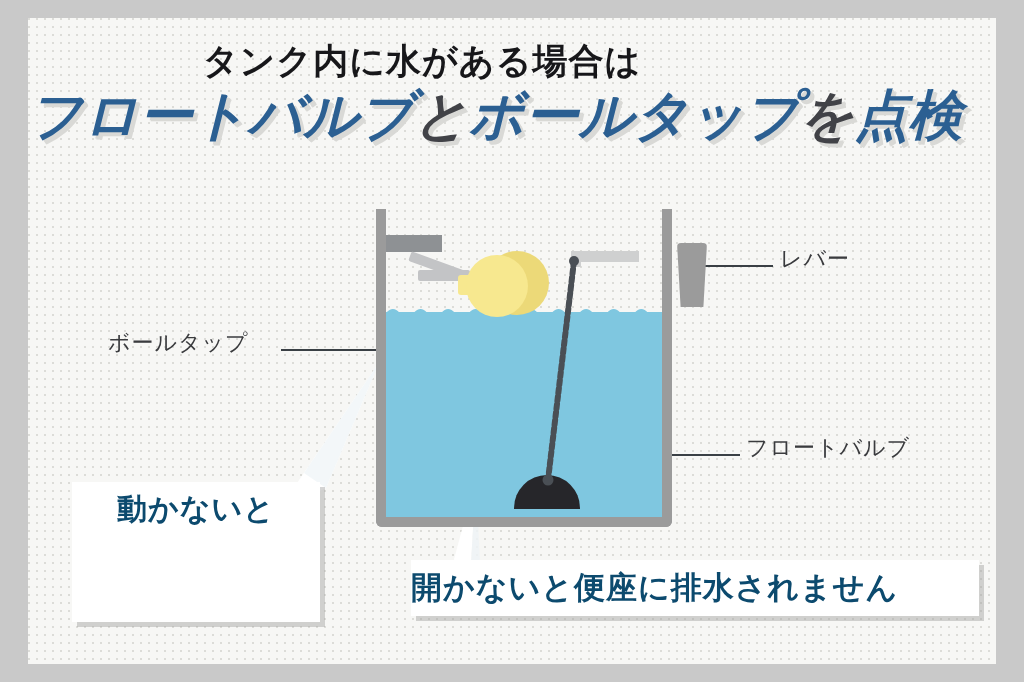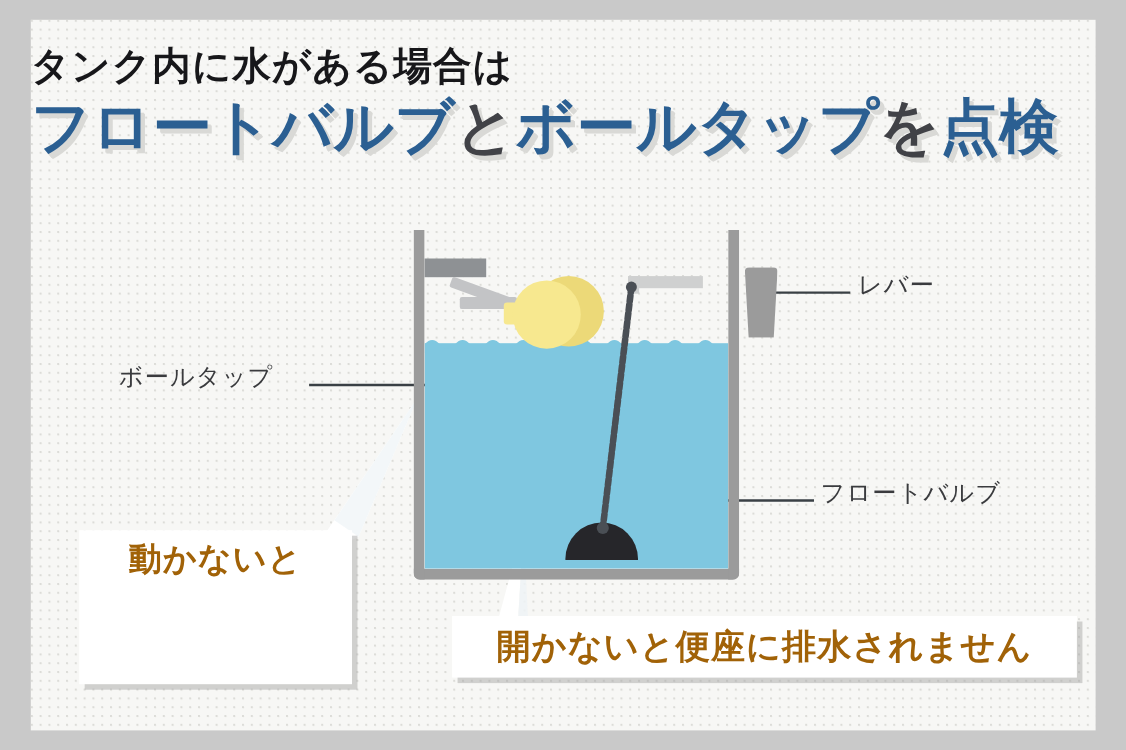--- a/index.html
+++ b/index.html
@@ -30,39 +30,41 @@
     background-size: 8px 8px;
     overflow: hidden;
   }
 
   
   #title-block {
     position: absolute;
     left: 0;
     top: 24px;
     width: 788px;
+    text-align: center;
     user-select: none;
   }
   .title-line1 {
     font-size: 35px;
     font-weight: bold;
     color: #17171a;
     letter-spacing: 1px;
     line-height: 1.1;
   }
   .title-line2 {
     font-size: 54px;
     font-weight: bold;
     line-height: 1.15;
     margin-top: 4px;
     letter-spacing: 0px;
     white-space: nowrap;
     text-shadow:
       3px 3px 0 #d9d9d6,
       4px 4px 0 #d9d9d6;
+    font-style: italic;
   }
   .t-blue { color: #2b5f92; }
   .t-gray { color: #414247; }
 
   
   #tank-wrap {
     position: absolute;
     left: 330px;
     top: 185px;
     width: 370px;
@@ -223,21 +225,21 @@
   }
   #label-balltap { left: 80px; top: 310px; }
   #label-lever   { left: 752px; top: 226px; }
   #label-float   { left: 718px; top: 415px; }
 
   
   .callout {
     position: absolute;
     background: #ffffff;
     box-shadow: 5px 5px 0 rgba(160,160,160,0.45);
-    color: #a16207;
+    color: #0c4a6e;
     font-weight: bold;
     user-select: none;
   }
   #callout-left {
     left: 44px;
     top: 464px;
     width: 248px;
     height: 140px;
     padding-top: 6px;
     box-sizing: border-box;
@@ -246,21 +248,21 @@
     line-height: 1.42;
     letter-spacing: 1px;
   }
   #callout-right {
     left: 383px;
     top: 542px;
     width: 568px;
     height: 56px;
     display: flex;
     align-items: center;
-    justify-content: center;
+    justify-content: flex-start;
     font-size: 31px;
     letter-spacing: 1px;
   }
   .pointer-svg {
     position: absolute;
     left: 0;
     top: 0;
     width: 968px;
     height: 646px;
     pointer-events: none;

